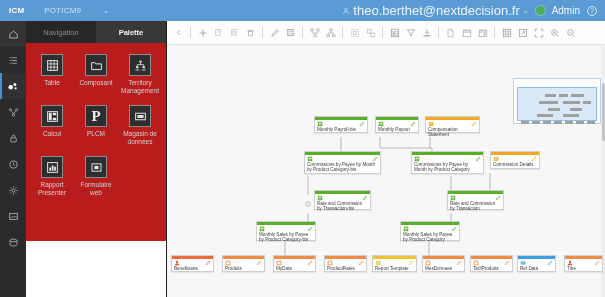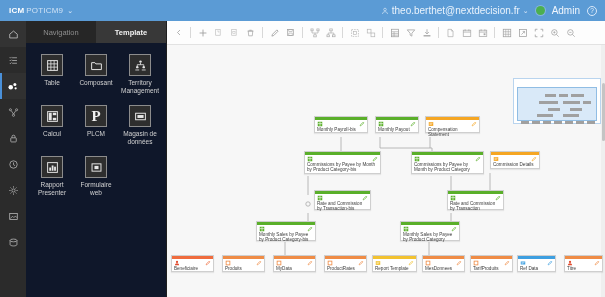--- a/index.html
+++ b/index.html
@@ -11,30 +11,30 @@
   }
   #app { position: relative; width: 605px; height: 297px; }
 
   
   .topbar {
     position: absolute; left: 0; top: 0; width: 605px; height: 21px;
     background: #5b9bd5;
     display: flex; align-items: center;
     color: #fff;
   }
-  .brand { display: flex; align-items: center; gap: 2px; padding-left: 9px; }
+  .brand { display: flex; align-items: center; gap: 20px; padding-left: 9px; }
   .brand-icm { font-size: 8px; font-weight: bold; letter-spacing: .2px; color:#ffffff; }
   .brand-sub { font-size: 8px; color: #cfe2f5; letter-spacing: .2px; }
   .brand-caret { font-size: 7px; color: #e3eefb; margin-left: 2px; }
   .topbar-right {
     margin-left: auto; display: flex; align-items: center; gap: 7px; padding-right: 8px;
   }
   .user-chip { display: flex; align-items: center; gap: 3px; }
   .user-ico { width: 8px; height: 8px; opacity: .9; }
-  .user-mail { font-size: 10px; color: #eaf3fc; }
+  .user-mail { font-size: 13px; color: #eaf3fc; }
   .user-caret { font-size: 7px; color: #dce9f8; }
   .status-dot { width: 9px; height: 9px; border-radius: 50%; background: #4caf50; box-shadow: 0 0 0 1px rgba(255,255,255,.25); }
   .admin-lbl { font-size: 10px; color: #f0f6fd; }
   .help-ico { width: 10px; height: 10px; border: 1px solid #d9e8f9; border-radius: 50%;
     font-size: 6.5px; line-height: 8px; text-align: center; color: #e7f1fc; }
 
   
   .rail {
     position: absolute; left: 0; top: 21px; width: 26px; height: 276px;
     background: #2b2b2b;
@@ -46,22 +46,22 @@
   }
   .rail-item.home { background: #333333; }
   .rail-item.active::before {
     content: ""; position: absolute; left: 0; top: 0; bottom: 0; width: 2px; background: #4a90d9;
   }
   .rail-item.active { background: #313131; }
   .rail-item svg { display: block; }
 
   
   .panel {
-    position: absolute; left: 26px; top: 21px; width: 140px; height: 276px;
-    background: #0f172a;
+    position: absolute; left: 26px; top: 21px; width: 140px; height: 220px;
+    background: #b91c1c;
   }
   .tabs { display: flex; height: 22px; }
   .tab {
     flex: 1; display: flex; align-items: center; justify-content: center;
     font-size: 7.5px; color: #8d8d8d; background: #262626;
   }
   .tab.active { color: #f2f2f2; background: #383838; font-weight: bold; }
   .tile-grid {
     display: grid; grid-template-columns: repeat(3, 1fr);
     padding: 8px 4px; gap: 2px 0px;
@@ -213,21 +213,21 @@
       <svg width="11" height="11" viewBox="0 0 16 16">
         <ellipse cx="8" cy="5" rx="5" ry="2" fill="none" stroke="#bdbdbd" stroke-width="1.1"></ellipse>
         <path d="M3 5v6c0 1.1 2.2 2 5 2s5-.9 5-2V5" fill="none" stroke="#bdbdbd" stroke-width="1.1"></path>
       </svg>
     </div>
   </div>
 
   <div class="panel">
     <div class="tabs">
       <div class="tab">Navigation</div>
-      <div class="tab active">Template</div>
+      <div class="tab active">Palette</div>
     </div>
     <div class="tile-grid">
 
       <div class="tile">
         <div class="tile-box">
           <svg width="13" height="13" viewBox="0 0 16 16">
             <rect x="2" y="2" width="12" height="12" fill="none" stroke="#e6e6e6" stroke-width="1.2"></rect>
             <g stroke="#e6e6e6" stroke-width="1">
                 <path d="M2 6h12M2 10h12M6 2v12M10 2v12"></path>
               </g>

